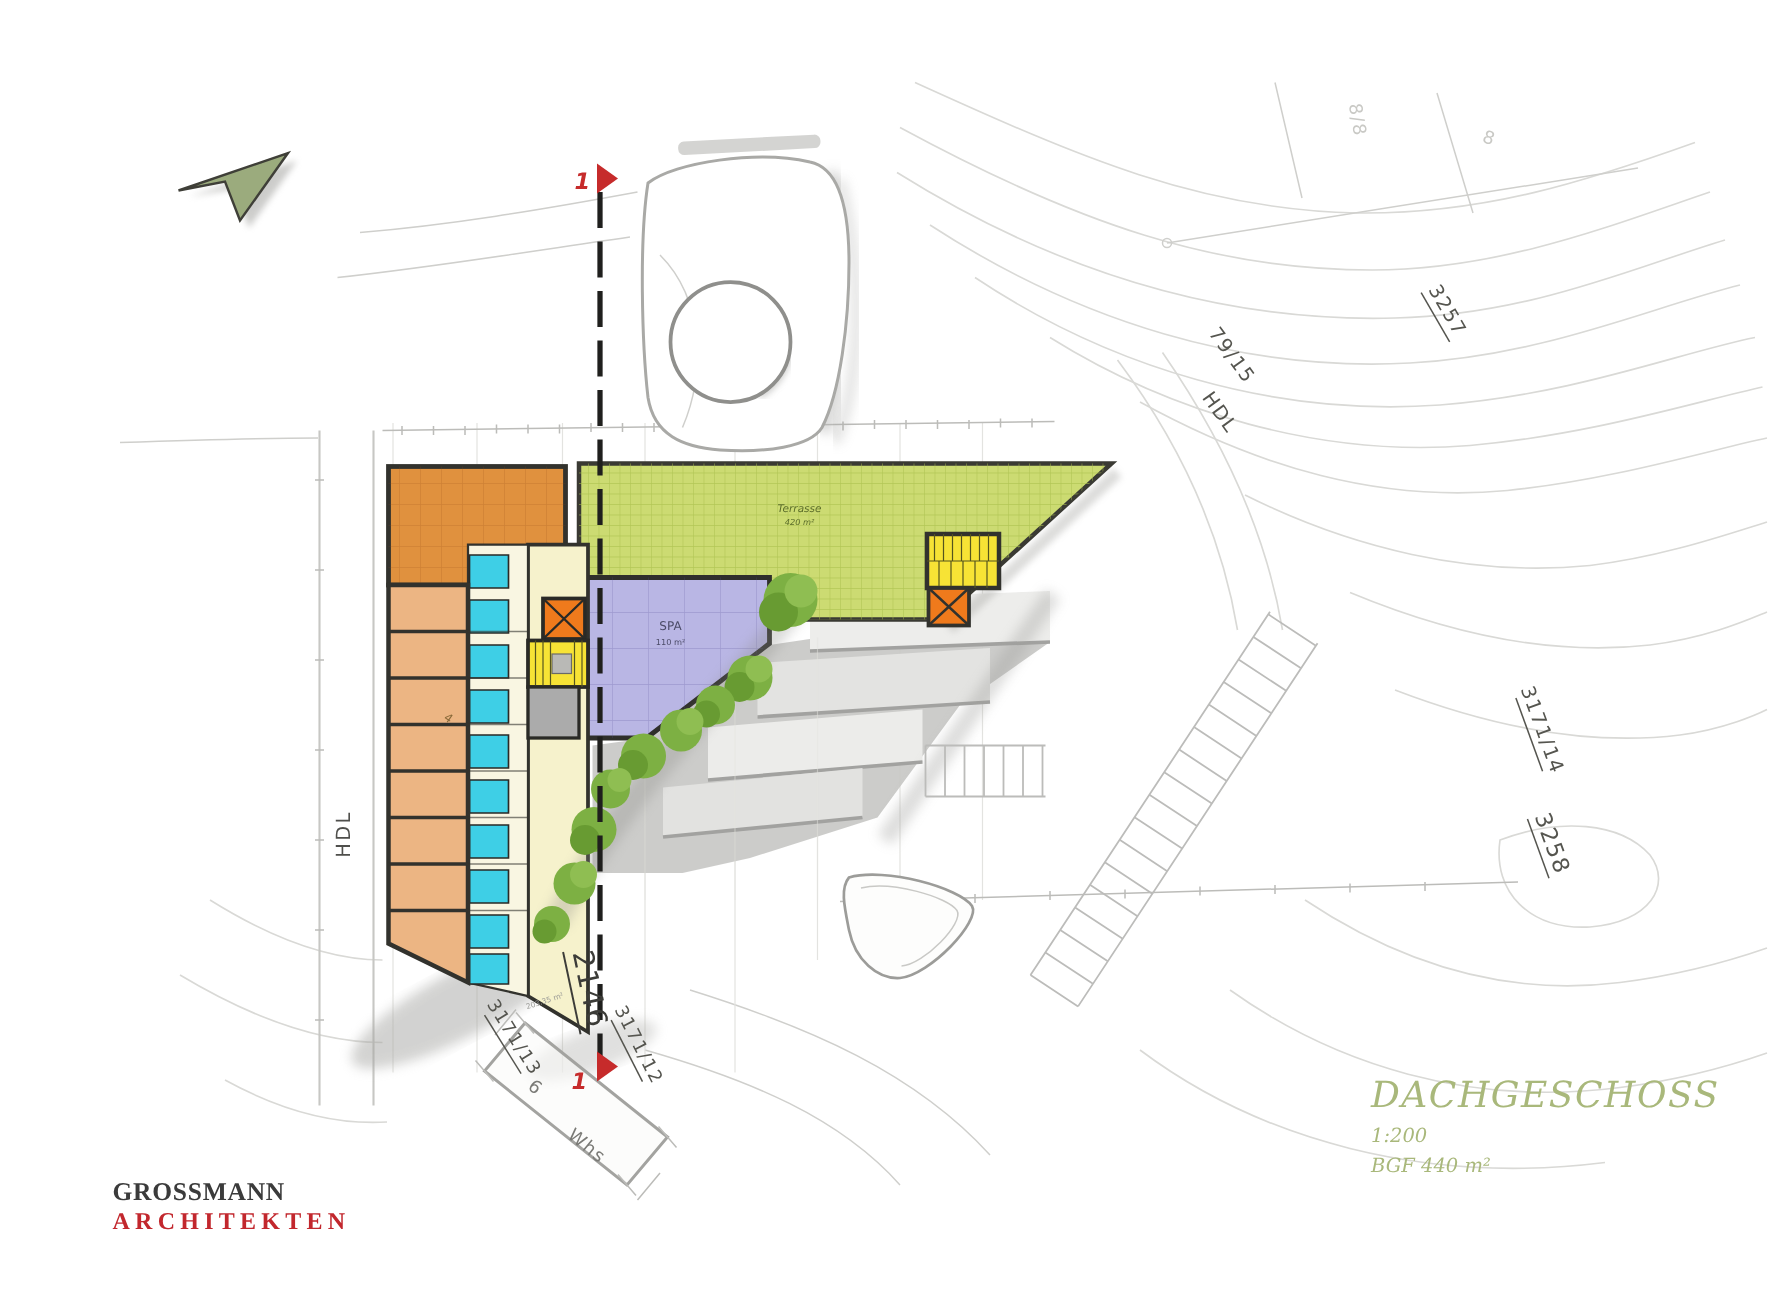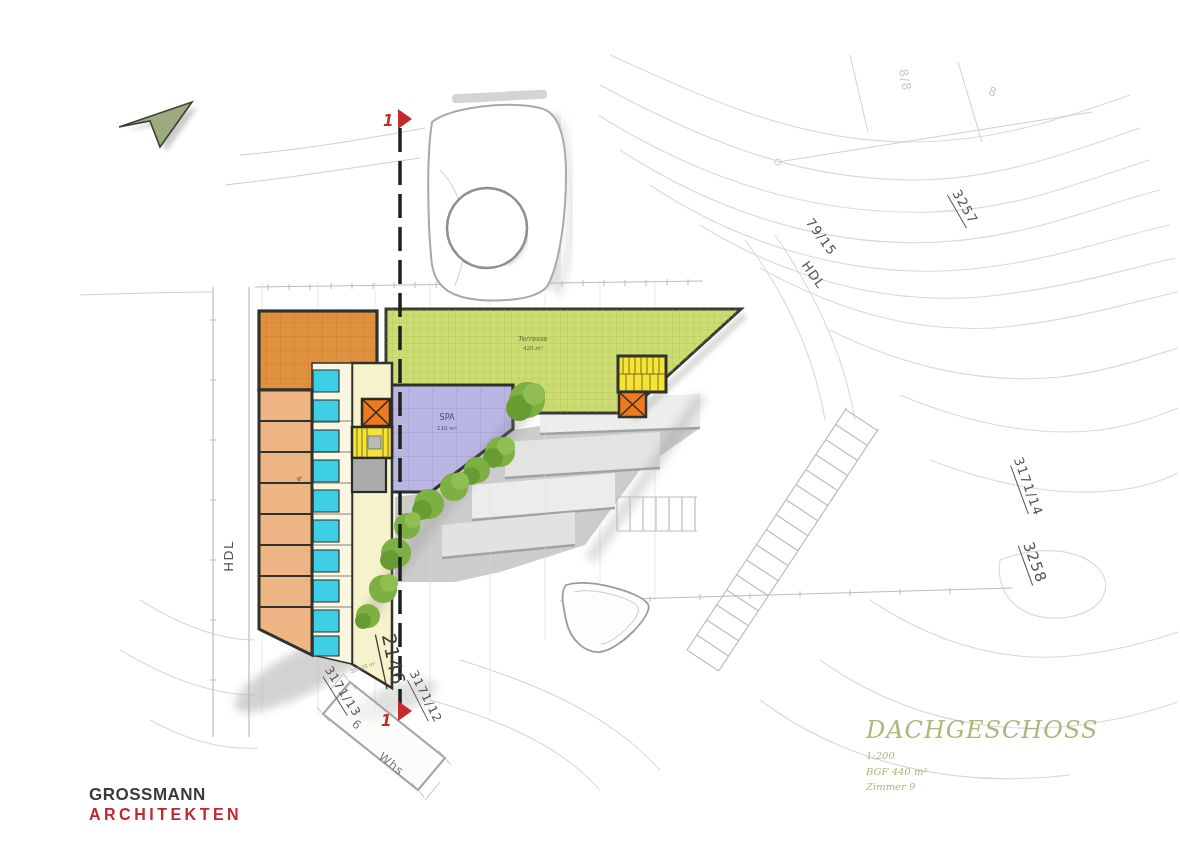--- a/index.html
+++ b/index.html
@@ -21,25 +21,25 @@
   .ulin{stroke:#55554f;stroke-width:1;}
   .ulin-big{stroke:#3c3c38;stroke-width:1.3;}
   .contour{stroke:#d9d9d6;stroke-width:1.1;fill:none;}
   .contour2{stroke:#cfcfcc;stroke-width:1;fill:none;}
   .roadline{stroke:#c7c7c4;stroke-width:1.4;fill:none;}
   .survey{stroke:#bcbcb9;stroke-width:1;fill:none;}
   .gridfaint{stroke:#e3e3e0;stroke-width:0.8;fill:none;}
   .parking{stroke:#bcbcba;stroke-width:1.2;fill:none;}
   .wall{stroke:#32322d;}
   .tread{stroke:#55551e;stroke-width:0.8;fill:none;}
-  .title-block{position:absolute;left:866px;top:716px;color:#a9b87b;
+  .title-block{position:absolute;left:914px;top:716px;color:#a9b87b;
                font-family:"DejaVu Serif",serif;font-style:italic;}
   .title-block .t1{font-size:24px;letter-spacing:1px;}
-  .title-block .t2{font-size:10px;line-height:1.55;margin-top:4px;}
-  .logo{position:absolute;left:89px;top:785px;font-family:Liberation Sans, sans-serif;}
+  .title-block .t2{font-size:13px;line-height:1.55;margin-top:4px;}
+  .logo{position:absolute;left:75px;top:785px;font-family:Liberation Serif, serif;}
   .logo .l1{font-size:17px;font-weight:bold;color:#3b3b3b;letter-spacing:0.5px;}
   .logo .l2{font-size:16px;font-weight:bold;color:#c2272d;letter-spacing:3.5px;margin-top:1px;}
 </style>
 </head>
 <body>
 
 <div class="canvas">
 
 <svg width="1180" height="861" viewBox="0 0 1180 861">
   <defs>
@@ -276,21 +276,20 @@
     </g>
   </g>
 </svg>
 
 
 <div class="title-block">
   <div class="t1">DACHGESCHOSS</div>
   <div class="t2">
     <div>1:200</div>
     <div>BGF 440 m²</div>
-    <div>Zimmer 9</div>
   </div>
 </div>
 
 
 <div class="logo">
   <div class="l1">GROSSMANN</div>
   <div class="l2">ARCHITEKTEN</div>
 </div>
 
 </div>

